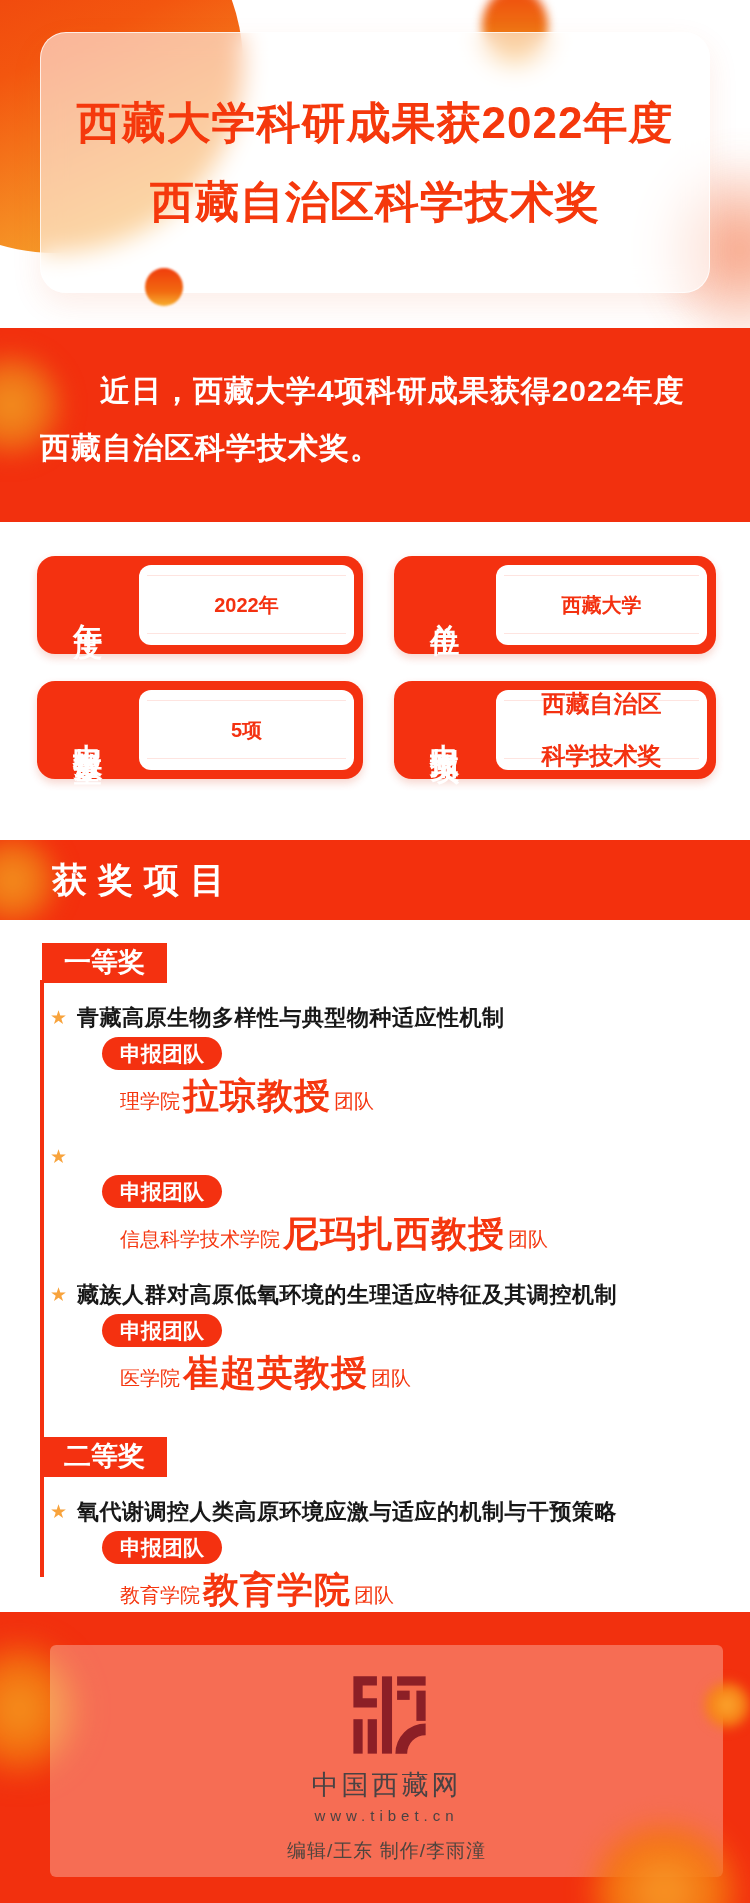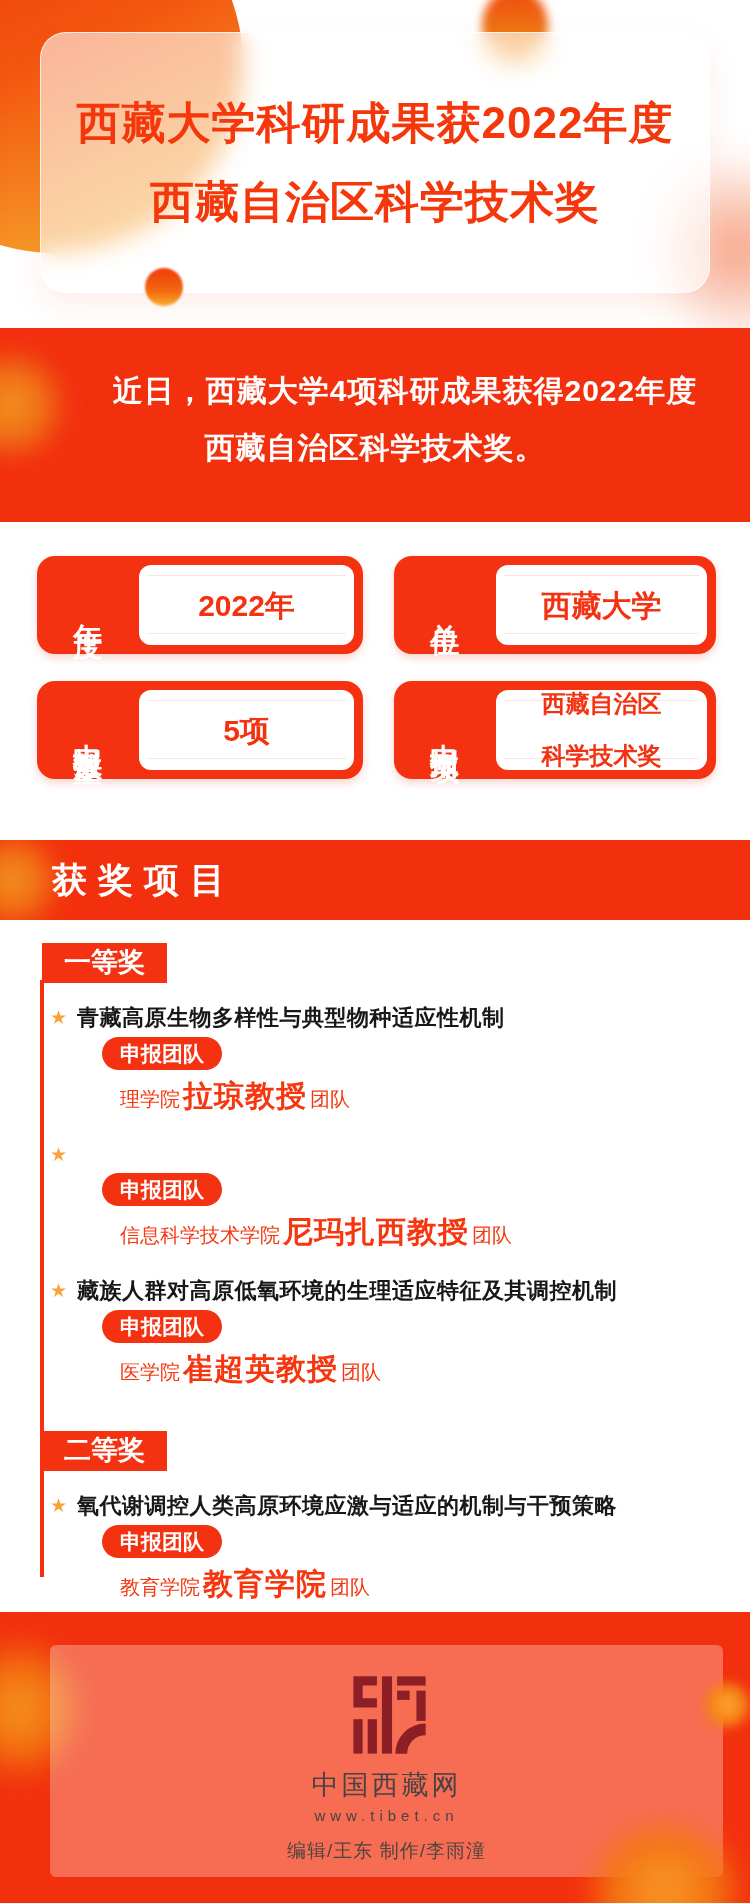--- a/index.html
+++ b/index.html
@@ -71,21 +71,21 @@
   }
   .hero-title-line {
     display:block; font-size:44px; font-weight:800; color:#f5380c;
     letter-spacing:1px; line-height:1.05; white-space:nowrap;
   }
 
   
   .notice { position:relative; height:194px; background:#f2300e; overflow:hidden; }
   .notice-text {
     position:relative; padding:34px 40px 0; color:#ffffff;
-    font-weight:700; font-size:30px; line-height:57px; letter-spacing:1px;text-align:center;
+    font-weight:700; font-size:30px; line-height:57px; letter-spacing:1px;
   }
   .notice-line1 { display:block; text-indent:2em; }
   .notice-line2 { display:block; }
 
   
   .stats { background:#fff; height:318px; padding:34px 0 0 37px; }
   .stats-grid { display:grid; grid-template-columns:326px 322px; gap:27px 31px; }
   .stat-card {
     position:relative; background:#f43110; border-radius:18px; height:98px;
     box-shadow:0 4px 9px rgba(213,47,12,.20);
@@ -96,21 +96,21 @@
     color:#fff; font-weight:800; font-size:29px;
   }
   .stat-label span {
     writing-mode:vertical-lr; text-orientation:upright;
     letter-spacing:5px; line-height:1.12; max-height:76px;
   }
   .stat-value {
     position:absolute; left:102px; right:9px; top:9px; bottom:9px;
     background:#ffffff; border-radius:12px;
     display:flex; flex-direction:column; align-items:center; justify-content:center;
-    color:#f43110; font-weight:800; font-size:30px; line-height:1.3;
+    color:#f43110; font-weight:800; font-size:20px; line-height:1.3;
     overflow:hidden;
   }
   .stat-value::before, .stat-value::after {
     content:""; position:absolute; left:8px; right:8px; height:1px;
     background:rgba(244,49,16,.13);
   }
   .stat-value::before { top:10px; }
   .stat-value::after { bottom:11px; }
   .stat-value.small { font-size:24px; line-height:1.35;gap:20px; }
 
@@ -134,21 +134,21 @@
   .award-title-row { display:flex; align-items:flex-start; gap:10px; padding-left:10px; }
   .star { color:#f8a33c; font-size:19px; line-height:25px; flex:0 0 auto; }
   .award-title {
     font-size:22px; font-weight:800; color:#181818; line-height:26px; letter-spacing:.5px;
   }
   .team-badge {
     display:inline-block; margin:6px 0 0 62px; background:#f43110; color:#fff;
     font-size:21px; font-weight:700; padding:6px 18px; border-radius:18px; line-height:1;
   }
   .team-line { margin:11px 0 0 80px; color:#f5360f; font-size:20px; line-height:30px; }
-  .team-name { font-size:30px; font-weight:800; letter-spacing:1px; margin:0 3px; }
+  .team-name { font-size:36px; font-weight:800; letter-spacing:1px; margin:0 3px; }
 
   
   .footer { position:relative; height:291px; background:#f2300e; overflow:hidden; }
   .footer-panel {
     position:absolute; left:50px; top:33px; width:673px; height:232px;
     background:rgba(255,252,248,.30); border-radius:6px; z-index:1;
     display:flex; flex-direction:column; align-items:center;
   }
   .footer-logo { margin-top:28px; width:88px; height:84px; }
   .site-name { margin-top:10px; font-size:27px; color:#4a4243; letter-spacing:3px; }

